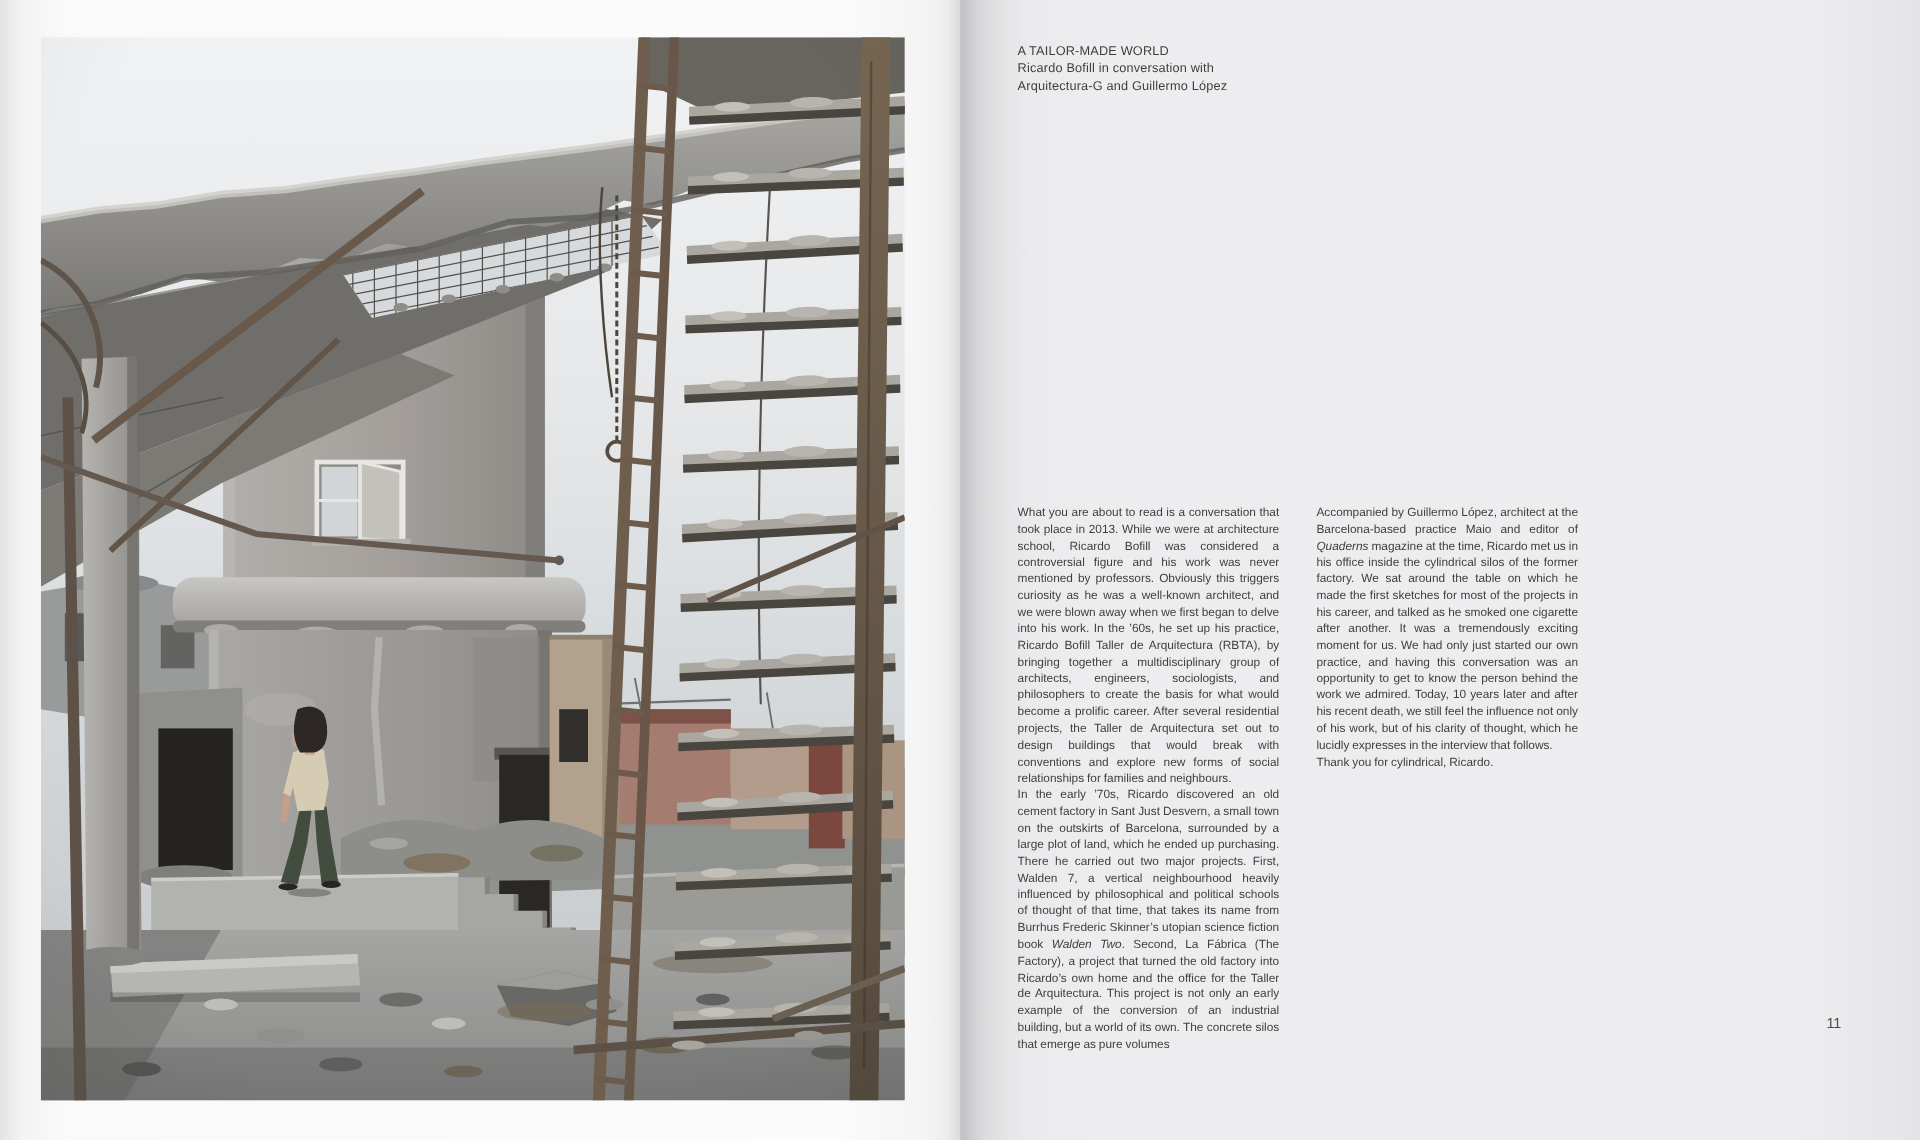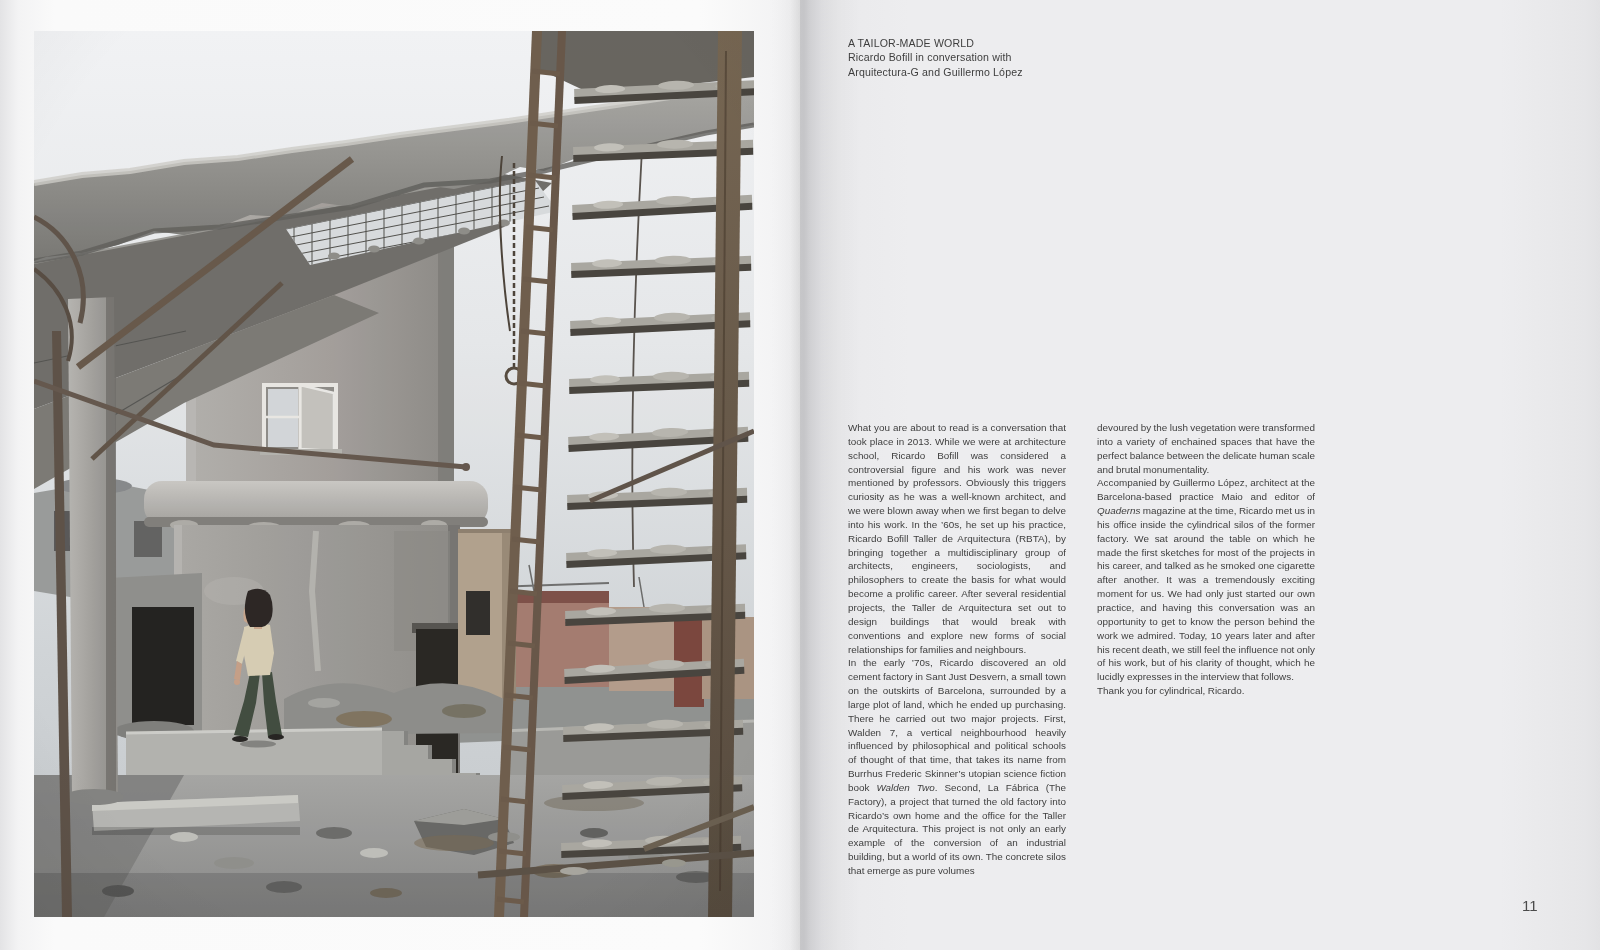--- a/index.html
+++ b/index.html
@@ -13,21 +13,21 @@
           background:linear-gradient(90deg,rgba(0,0,0,0) 0,rgba(0,0,0,.02) 20px,rgba(0,0,0,.10) 34px,rgba(0,0,0,.04) 52px,rgba(0,0,0,0) 90px)}
   .photo{position:absolute;left:34px;top:31px;width:720px;height:886px;display:block}
   .header{position:absolute;left:48px;top:36px;font-size:10.6px;line-height:14.4px;color:#3e3e3e;letter-spacing:.15px}
   .header .t{display:block}
   .columns{position:absolute;left:48px;top:421px;width:470px}
   .col{position:absolute;top:0;width:218px;font-size:9.9px;line-height:13.85px;color:#3e3e3e;
        text-align:justify;word-spacing:-.3px}
   .col p{margin:0;text-align:justify}
   .col-left{left:0;height:472px;overflow:hidden}
   .col-right{left:249px}
-  .pagenum{position:absolute;left:722px;top:897px;font-size:15px;color:#4a4a4a}
+  .pagenum{position:absolute;left:722px;top:846px;font-size:12px;color:#4a4a4a}
 </style>
 </head>
 <body>
 
 <div class="spread">
 
   <div class="page page-left">
     <svg class="photo" viewBox="0 0 720 886" preserveAspectRatio="none">
       <defs>
         <linearGradient id="skyG" x1="0" y1="0" x2="0" y2="1">
@@ -330,21 +330,20 @@
       <span class="t">Ricardo Bofill in conversation with</span>
       <span class="t">Arquitectura-G and Guillermo López</span>
     </div>
 
     <div class="columns">
       <div class="col col-left" id="col-left">
           <p><span>What you are about to read is a conversation that took place in 2013. While we were at architecture school, Ricardo Bofill was considered a controversial figure and his work was never mentioned by professors. Obviously this triggers curiosity as he was a well-known architect, and we were blown away when we first began to delve into his work. In the ’60s, he set up his practice, Ricardo Bofill Taller de Arquitectura (RBTA), by bringing together a multidisciplinary group of architects, engineers, sociologists, and philosophers to create the basis for what would become a prolific career. After several residential projects, the Taller de Arquitectura set out to design buildings that would break with conventions and explore new forms of social relationships for families and neighbours.</span></p>
           <p><span>In the early ’70s, Ricardo discovered an old cement factory in Sant Just Desvern, a small town on the outskirts of Barcelona, surrounded by a large plot of land, which he ended up purchasing. There he carried out two major projects. First, Walden 7, a vertical neighbourhood heavily influenced by philosophical and political schools of thought of that time, that takes its name from Burrhus Frederic Skinner’s utopian science fiction book </span><i>Walden Two</i><span>. Second, La Fábrica (The Factory), a project that turned the old factory into Ricardo’s own home and the office for the Taller de Arquitectura. This project is not only an early example of the conversion of an industrial building, but a world of its own. The concrete silos that emerge as pure volumes</span></p>
         </div>
       <div class="col col-right" id="col-right">
-          <p><span>devoured by the lush vegetation were transformed into a variety of enchained spaces that have the perfect balance between the delicate human scale and brutal monumentality.</span></p>
           <p><span>Accompanied by Guillermo López, architect at the Barcelona-based practice Maio and editor of </span><i>Quaderns</i><span> magazine at the time, Ricardo met us in his office inside the cylindrical silos of the former factory. We sat around the table on which he made the first sketches for most of the projects in his career, and talked as he smoked one cigarette after another. It was a tremendously exciting moment for us. We had only just started our own practice, and having this conversation was an opportunity to get to know the person behind the work we admired. Today, 10 years later and after his recent death, we still feel the influence not only of his work, but of his clarity of thought, which he lucidly expresses in the interview that follows.</span></p>
           <p><span>Thank you for cylindrical, Ricardo.</span></p>
         </div>
     </div>
 
     <div class="pagenum">11</div>
   </div>
 
   <div class="gutter"></div>
 </div>

